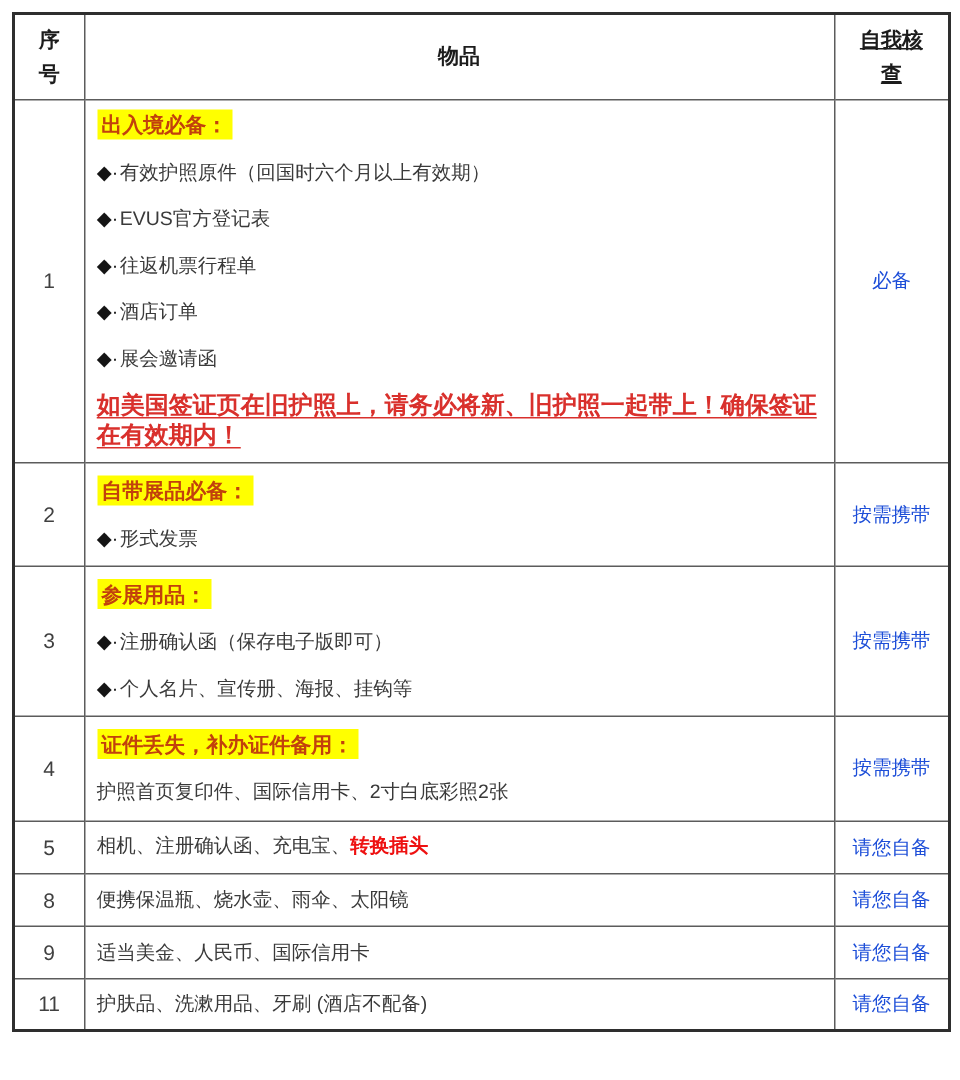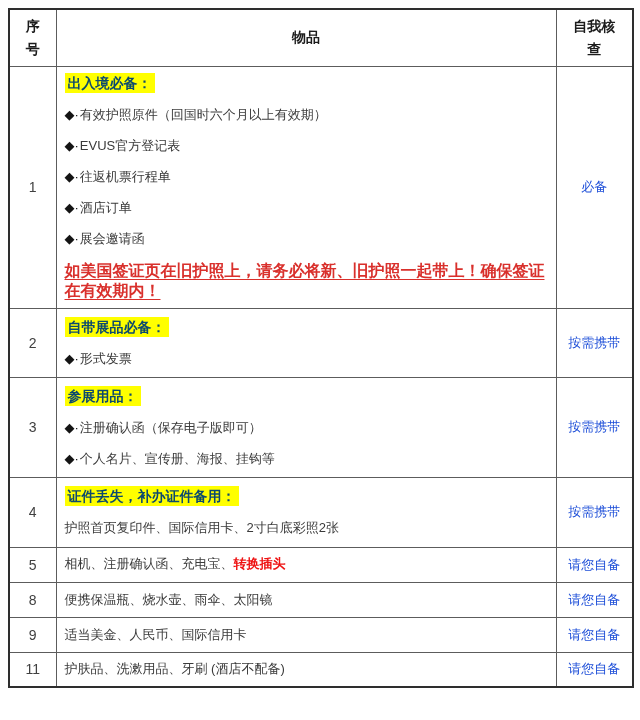--- a/index.html
+++ b/index.html
@@ -19,21 +19,21 @@
   col.c1 { width: 47px; }
   col.c2 { width: 500px; }
   col.c3 { width: 77px; }
   th, td { border: 1px solid #5c5c5c; }
   th {
     font-size: 14px; font-weight: bold; color: #1c1c1c;
     text-align: center; vertical-align: middle;
     background: #ffffff;
   }
   .hdr-narrow { width: 20px; margin: 0 auto; word-break: break-all; line-height: 23px; }
-  .hdr-check  { width: 46px; margin: 0 auto; word-break: break-all; line-height: 23px; }
+  .hdr-check  { width: 46px; margin: 0 auto; word-break: break-all; line-height: 23px; text-decoration: underline; }
 
   tr.hh { height: 57px; }
   tr.h1 { height: 233px; }
   tr.h2 { height: 69px; }
   tr.h3 { height: 100px; }
   tr.h4 { height: 70px; }
   tr.hs { height: 35px; }
 
   td.c-no {
     text-align: center; vertical-align: middle;
@@ -46,21 +46,21 @@
     line-height: 18px;
   }
   td.c-check {
     text-align: center; vertical-align: middle;
     font-size: 13px; color: #1d4ed8; padding: 0 3px;
   }
   .line { margin: 0 0 13px 0; }
   .line:last-child { margin-bottom: 0; }
   .hl {
     background: var(--highlight, #ffff00);
-    font-weight: bold; color: #0c4a6e; font-size: 14px;
+    font-weight: bold; color: #c2410c; font-size: 14px;
     padding: 2px 3px; display: inline;
   }
   .bchar { color: #141414; margin-right: 1px; }
   .warn {
     color: var(--warn-red, #d9302c);
     font-weight: bold; font-size: 16px; line-height: 20px;
   }
   .warn .u { text-decoration: underline; text-underline-offset: 3px; }
   .red { color: var(--item-red, #ee1111); font-weight: bold; font-family: Liberation Mono, monospace; }
 </style>

